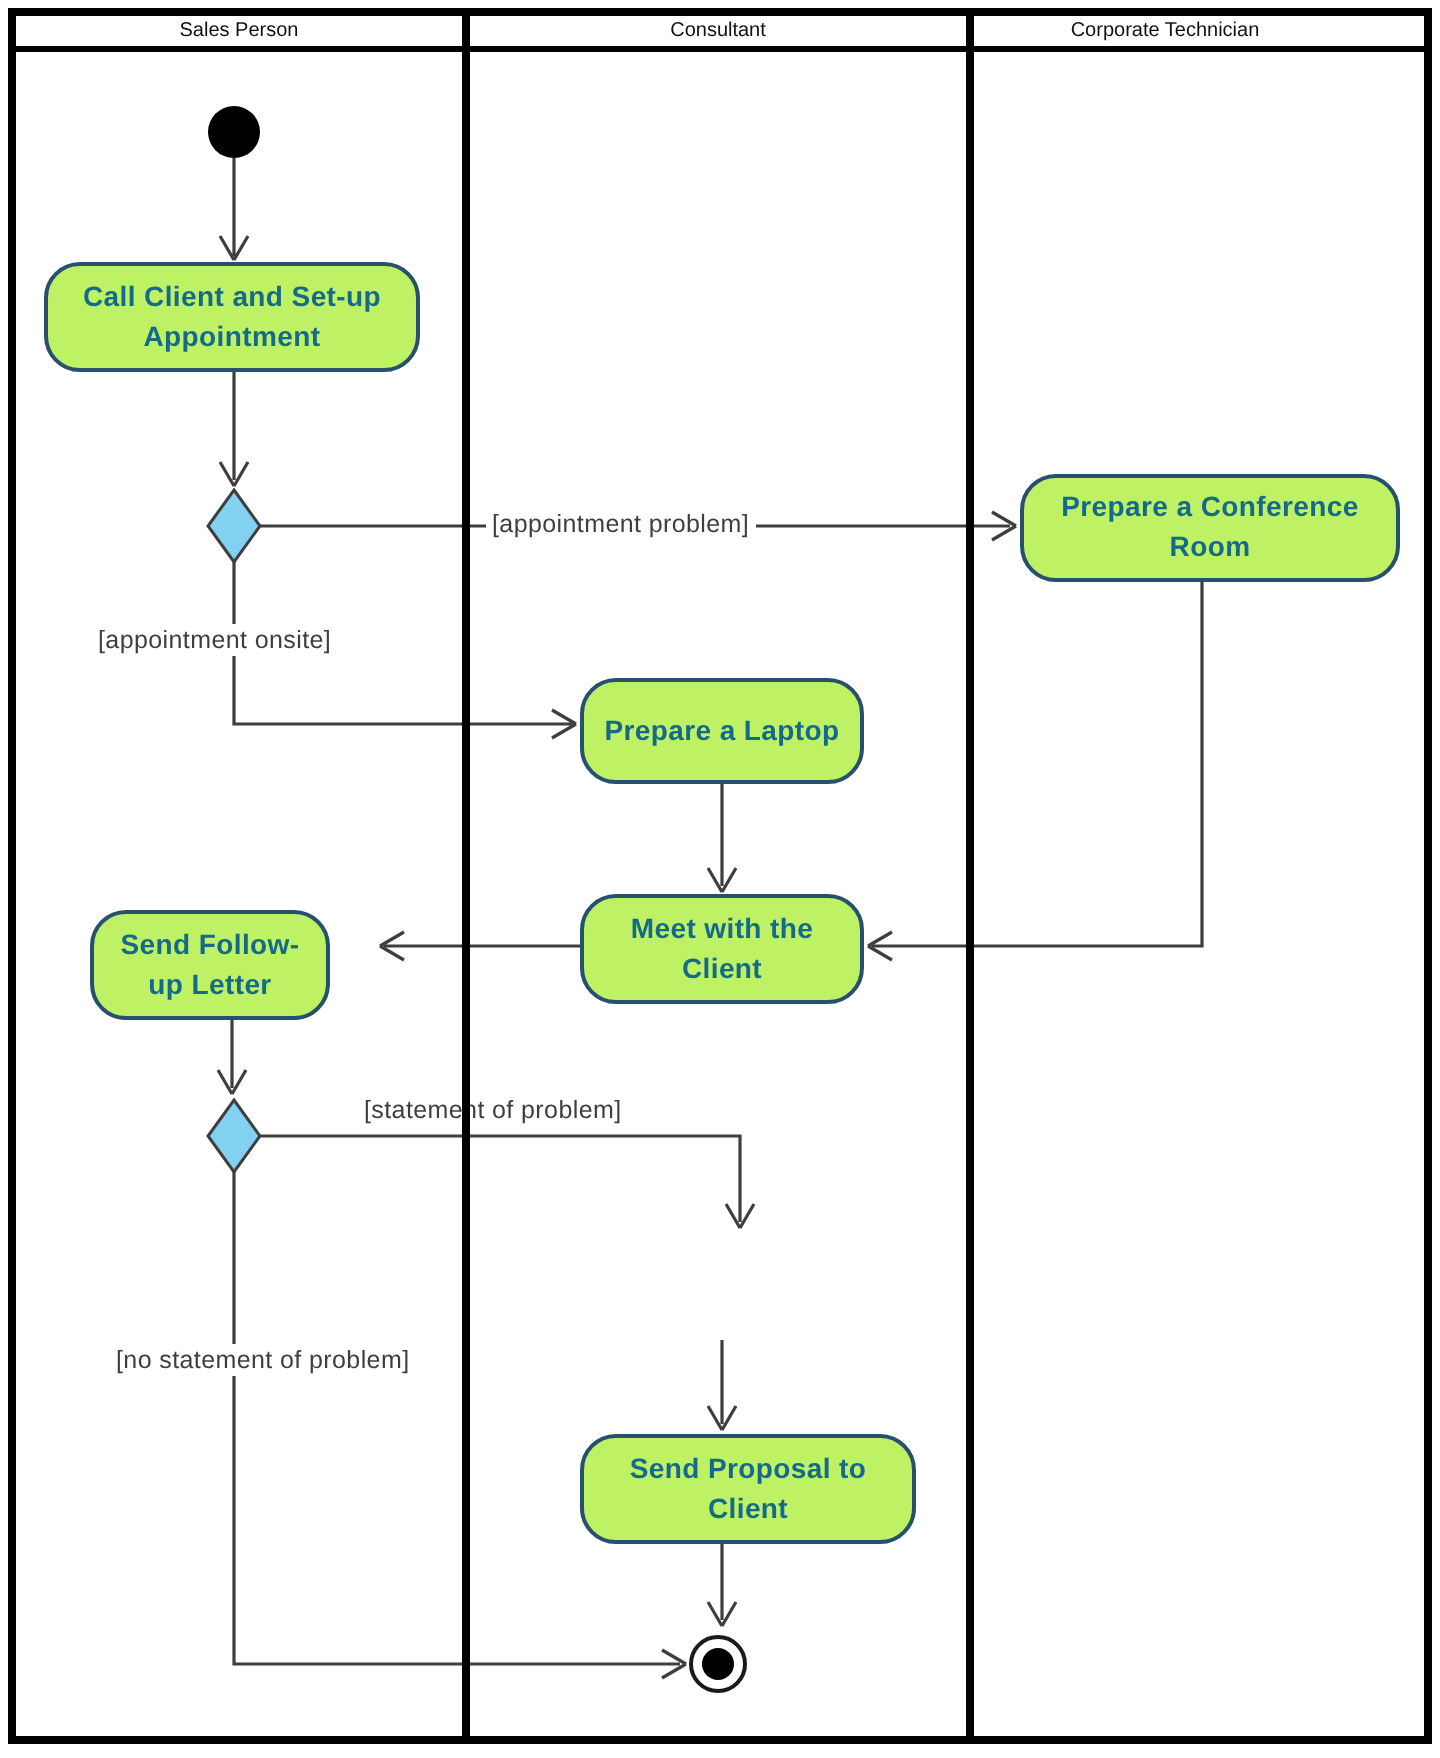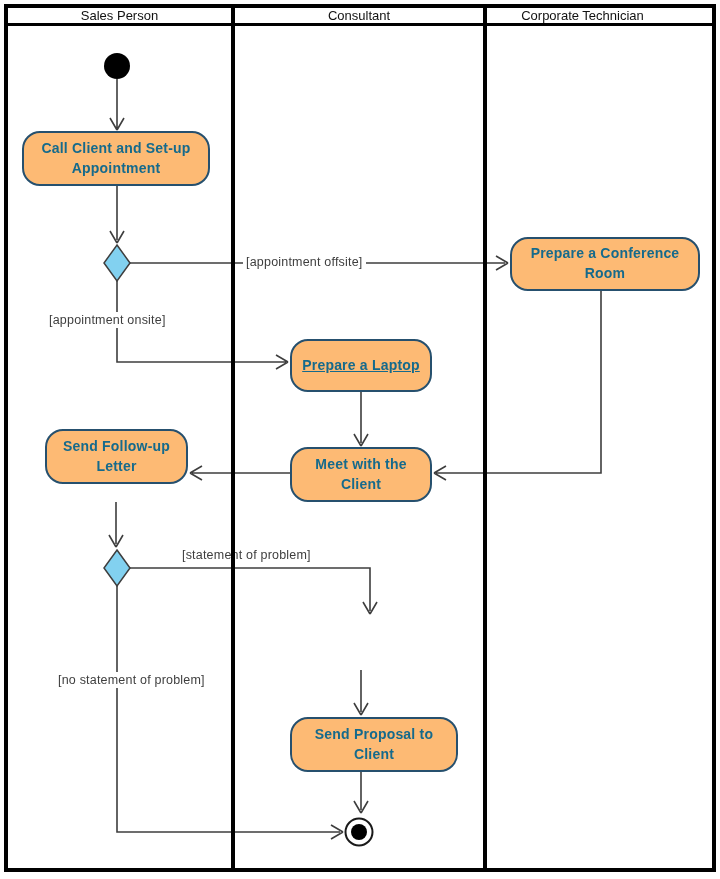--- a/index.html
+++ b/index.html
@@ -9,32 +9,32 @@
   }
   .frame{
     position:absolute;left:4px;top:4px;width:712px;height:868px;
     border:4px solid #000;box-sizing:border-box;z-index:5;pointer-events:none;
   }
   .header-line{
     position:absolute;left:4px;top:23px;width:712px;height:3px;background:#000;z-index:6;
   }
   .lane-head{
     position:absolute;top:7px;height:16px;display:flex;align-items:center;justify-content:center;
-    font-size:13px;color:#111;z-index:7;white-space:nowrap;
+    font-size:10px;color:#111;z-index:7;white-space:nowrap;
   }
   .vdiv{
     position:absolute;top:4px;width:4px;height:866px;background:#000;z-index:4;
   }
   svg.connectors{position:absolute;left:0;top:0;z-index:1;}
   .guard{
     position:absolute;background:#fff;color:#3e3e3e;font-size:12.5px;
     padding:1px 3px;white-space:nowrap;z-index:2;letter-spacing:0.2px;
   }
   .activity{
-    position:absolute;background:#fdba74;border:2px solid #26506E;border-radius:18px;
+    position:absolute;background:#bef264;border:2px solid #26506E;border-radius:18px;
     box-sizing:border-box;display:flex;align-items:center;justify-content:center;
     text-align:center;color:#156A8C;font-weight:bold;font-size:14px;line-height:1.4;
     padding:0 8px;z-index:6;letter-spacing:0.2px;
   }
 </style>
 </head>
 <body>
 
 <div id="stage">
 
@@ -70,34 +70,34 @@
 
     <path d="M117 245 L130 263 L117 281 L104 263 Z" fill="#82D1F0" stroke="#3e3e3e" stroke-width="1.5"></path>
     <path d="M117 550 L130 568 L117 586 L104 568 Z" fill="#82D1F0" stroke="#3e3e3e" stroke-width="1.5"></path>
 
     <g>
       <circle cx="359" cy="832" r="13.5" fill="#fff" stroke="#1a1a1a" stroke-width="2"></circle>
       <circle cx="359" cy="832" r="8" fill="#000"></circle>
     </g>
   </svg>
 
-  <div class="guard" style="left:243px;top:254px;">[appointment offsite]</div>
+  <div class="guard" style="left:243px;top:254px;">[appointment problem]</div>
   <div class="guard" style="left:46px;top:312px;">[appointment onsite]</div>
   <div class="guard" style="left:179px;top:547px;">[statement of problem]</div>
   <div class="guard" style="left:38px;top:672px;margin-left:17px;">[no statement of problem]</div>
 
   <div class="vdiv" style="left:231px;"></div>
   <div class="vdiv" style="left:483px;"></div>
 
   <div class="frame"></div>
   <div class="header-line"></div>
   <div class="lane-head" style="left:8px;width:223px;">Sales Person</div>
   <div class="lane-head" style="left:235px;width:248px;">Consultant</div>
   <div class="lane-head" style="left:487px;width:191px;">Corporate Technician</div>
 
   <div class="activity" style="left:22px;top:131px;width:188px;height:55px;">Call Client and Set-up Appointment</div>
   <div class="activity" style="left:510px;top:237px;width:190px;height:54px;">Prepare a Conference Room</div>
-  <div class="activity" style="left:290px;top:339px;width:142px;height:53px;text-decoration:underline;">Prepare a Laptop</div>
+  <div class="activity" style="left:290px;top:339px;width:142px;height:53px;">Prepare a Laptop</div>
   <div class="activity" style="left:290px;top:447px;width:142px;height:55px;">Meet with the Client</div>
-  <div class="activity" style="left:45px;top:429px;width:143px;height:55px;">Send Follow-up Letter</div>
+  <div class="activity" style="left:45px;top:455px;width:120px;height:55px;">Send Follow-up Letter</div>
   <div class="activity" style="left:290px;top:717px;width:168px;height:55px;">Send Proposal to Client</div>
 
 </div>
 
 </body></html>

